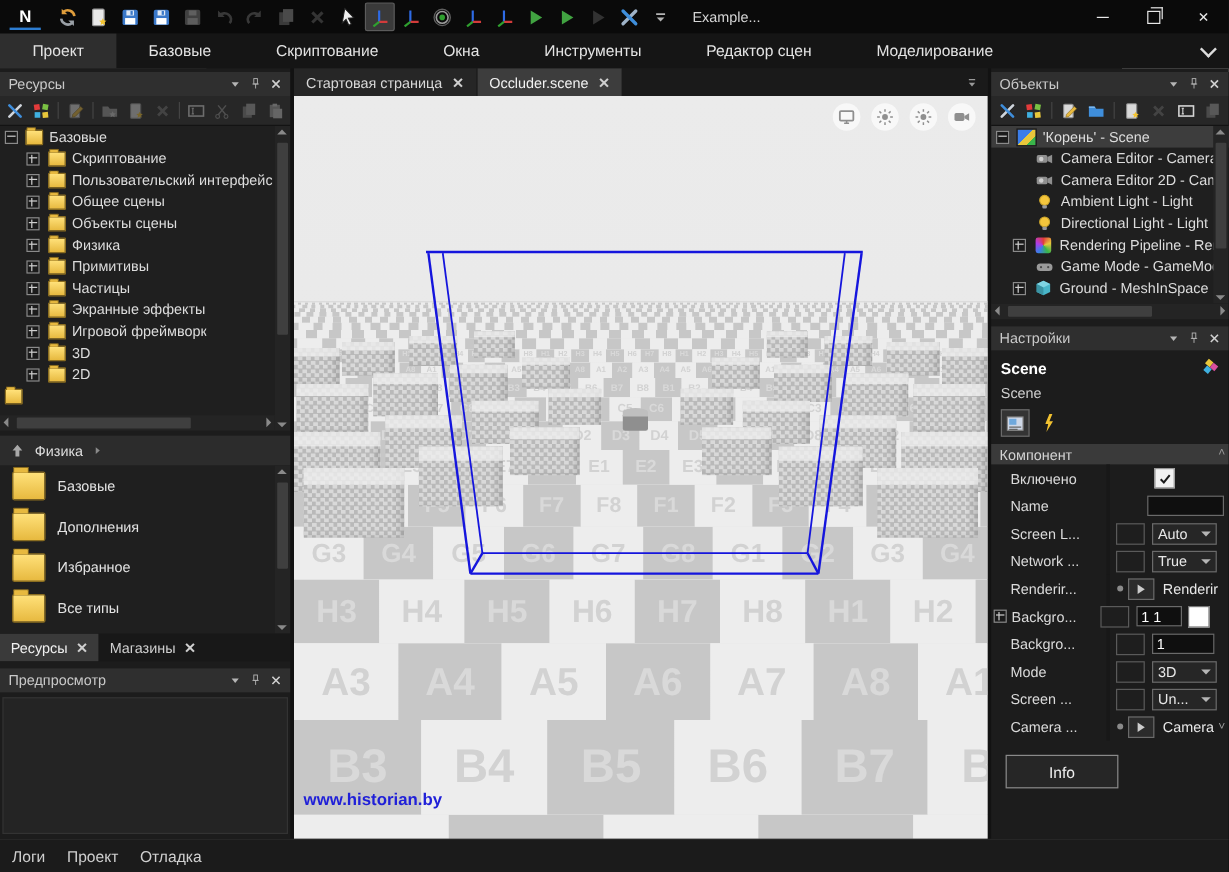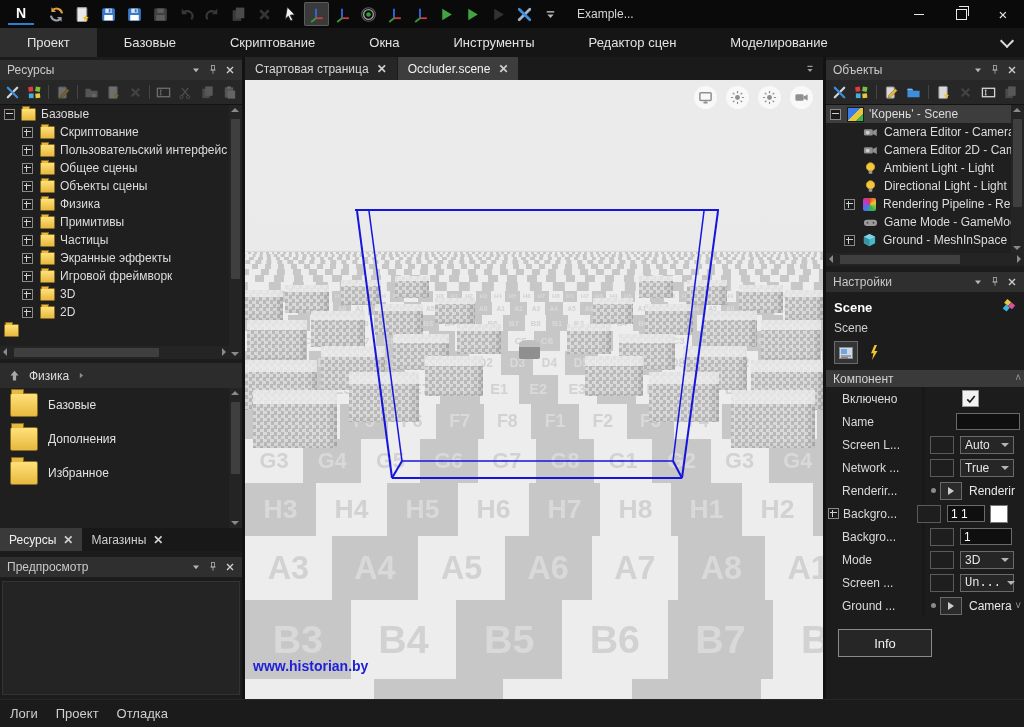--- a/index.html
+++ b/index.html
@@ -478,20 +478,24 @@
           <span>Базовые</span>
         </div>
         <div class="list-item">
           <span class="folder big"></span>
           <span>Дополнения</span>
         </div>
         <div class="list-item">
           <span class="folder big"></span>
           <span>Избранное</span>
         </div>
+        <div class="list-item">
+          <span class="folder big"></span>
+          <span>Все типы</span>
+        </div>
         <div class="sb-v">
           <span class="sb-arrow" style="top:3px;left:2px;border-bottom-color:#8a8a8a;border-top:none"></span>
           <span class="sb-arrow" style="bottom:3px;left:2px;border-top-color:#8a8a8a;border-bottom:none"></span>
           <span class="sb-thumb" style="left:2px;right:2px;top:14px;height:72px"></span>
         </div>
       </div>
     <div class="bottom-tabs" id="res-tabs">
         <div class="btab active">
           <span>Ресурсы</span>
           <span class="tab-x">✕</span>
@@ -1141,27 +1145,27 @@
                   <span style="flex: 1 1 0%;">3D</span>
                   <span class="sel-arrow"></span>
                 </span>
               </span>
             </div>
             <div class="prop-row">
               <span class="prop-label">Screen ...</span>
               <span class="defbox"></span>
               <span class="ctl">
                 <span class="select" style="width: 44px;">
-                  <span style="flex: 1 1 0%; font-family: Liberation Mono, monospace;">Un...</span>
+                  <span style="flex: 1 1 0%;">Un...</span>
                   <span class="sel-arrow"></span>
                 </span>
               </span>
             </div>
             <div class="prop-row">
-              <span class="prop-label">Ground ...</span>
+              <span class="prop-label">Camera ...</span>
               <span class="refdot"></span>
               <span class="refplay"></span>
               <span style="margin-left: 7px; color: rgb(232, 232, 232);">Camera</span>
               <span class="scroll-hint">˅</span>
             </div>
           </div>
         </div>
       <div id="info-btn">Info</div>
     </div>
   </div>

